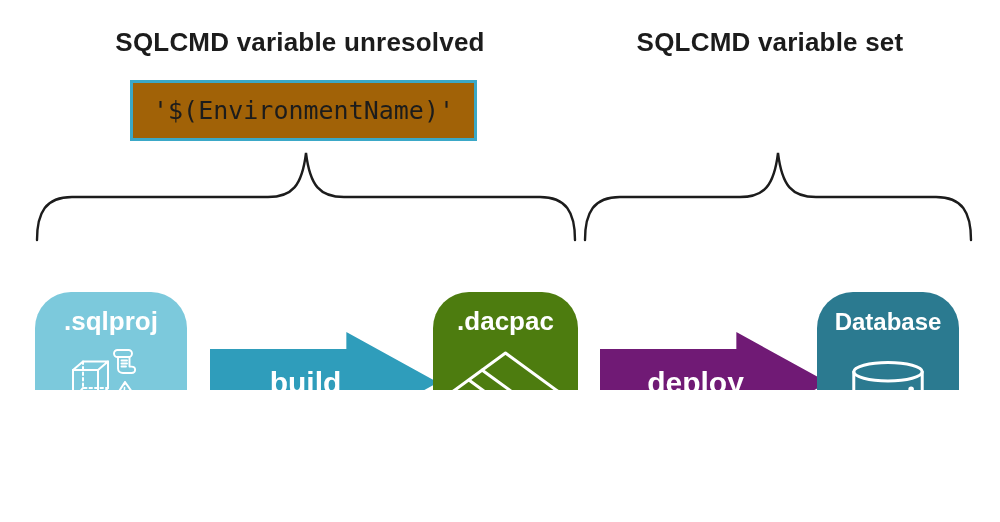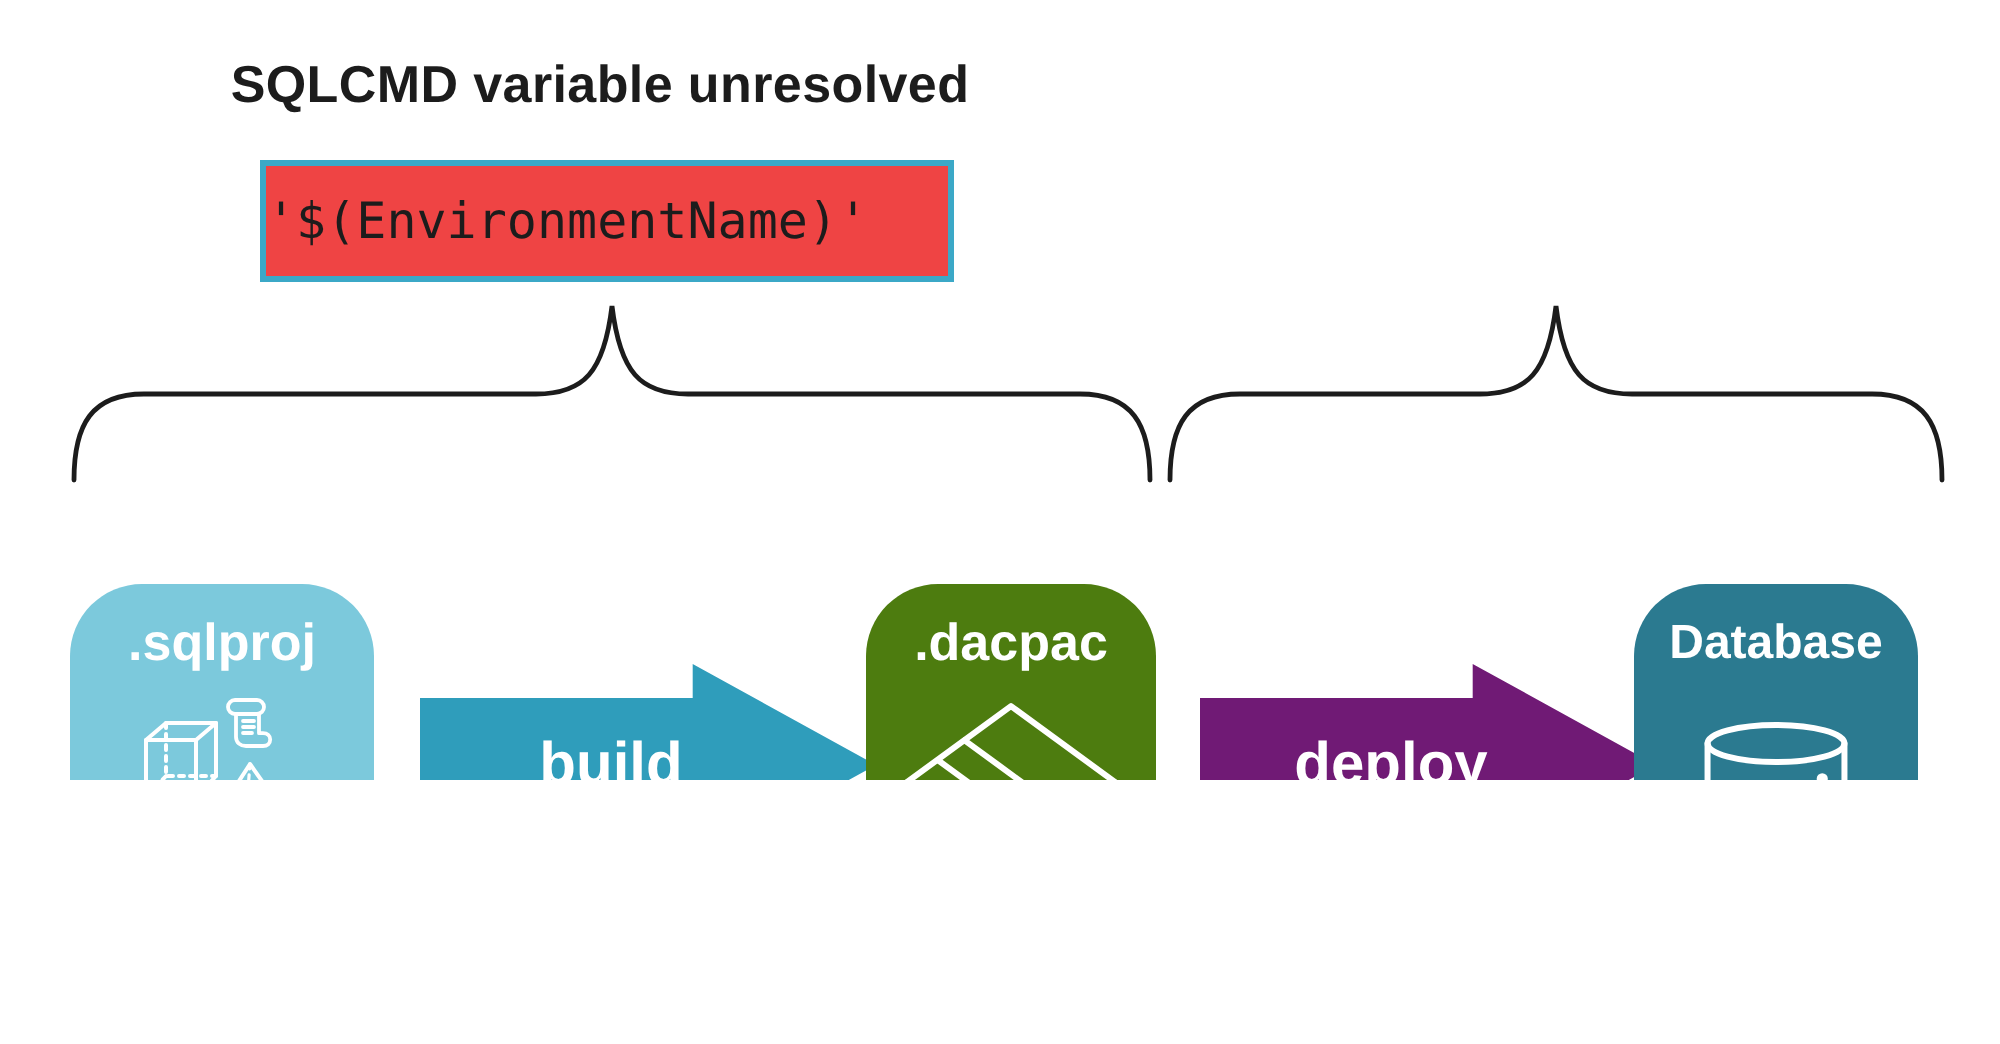--- a/index.html
+++ b/index.html
@@ -11,22 +11,22 @@
   
   .heading{
     position:absolute;top:27px;width:400px;text-align:center;
     font-size:26px;font-weight:700;color:#1c1c1c;letter-spacing:.2px;white-space:nowrap;
   }
   .heading-left{left:100px;}
   .heading-right{left:570px;}
   
   .codebox{
     position:absolute;top:80px;height:61px;box-sizing:border-box;
-    border:3px solid #3ba8c7;background:#ef4444;
-    display:flex;align-items:center;
+    border:3px solid #3ba8c7;background:#a16207;
+    display:flex;align-items:center;justify-content:center;
     font-family:"DejaVu Sans Mono",monospace;font-size:25px;color:#1c1c1c;white-space:nowrap;
   }
   .codebox-left{left:130px;width:347px;}
   .codebox-right{left:668px;width:202px;}
   
   .braces{position:absolute;left:0;top:0;width:1000px;height:522px;}
   .braces path{fill:none;stroke:#1c1c1c;stroke-width:2.4;stroke-linecap:round;}
   
   .node{position:absolute;top:268px;height:222px;border-radius:36px;margin-top:24px;}
   .node-sqlproj{left:35px;width:152px;background:#7cc9dc;}
@@ -55,20 +55,21 @@
   .arrow-label{
     width:59.8%;text-align:center;color:#fff;font-weight:700;font-size:30px;white-space:nowrap;
   }
 </style>
 </head>
 <body>
 
 <div class="stage">
 
   <div class="heading heading-left">SQLCMD variable unresolved</div>
+  <div class="heading heading-right">SQLCMD variable set</div>
 
   <div class="codebox codebox-left">
     <span>'$(EnvironmentName)'</span>
   </div>
 
   <svg class="braces" viewBox="0 0 1000 522" aria-hidden="true">
     <path d="M 37,240 C 37,212 46,197 72,197 L 268,197 C 292,197 302,186 306,153
          C 310,186 320,197 344,197 L 540,197 C 566,197 575,212 575,240"></path>
     <path d="M 585,240 C 585,212 594,197 620,197 L 740,197 C 764,197 774,186 778,153
          C 782,186 792,197 816,197 L 936,197 C 962,197 971,212 971,240"></path>

